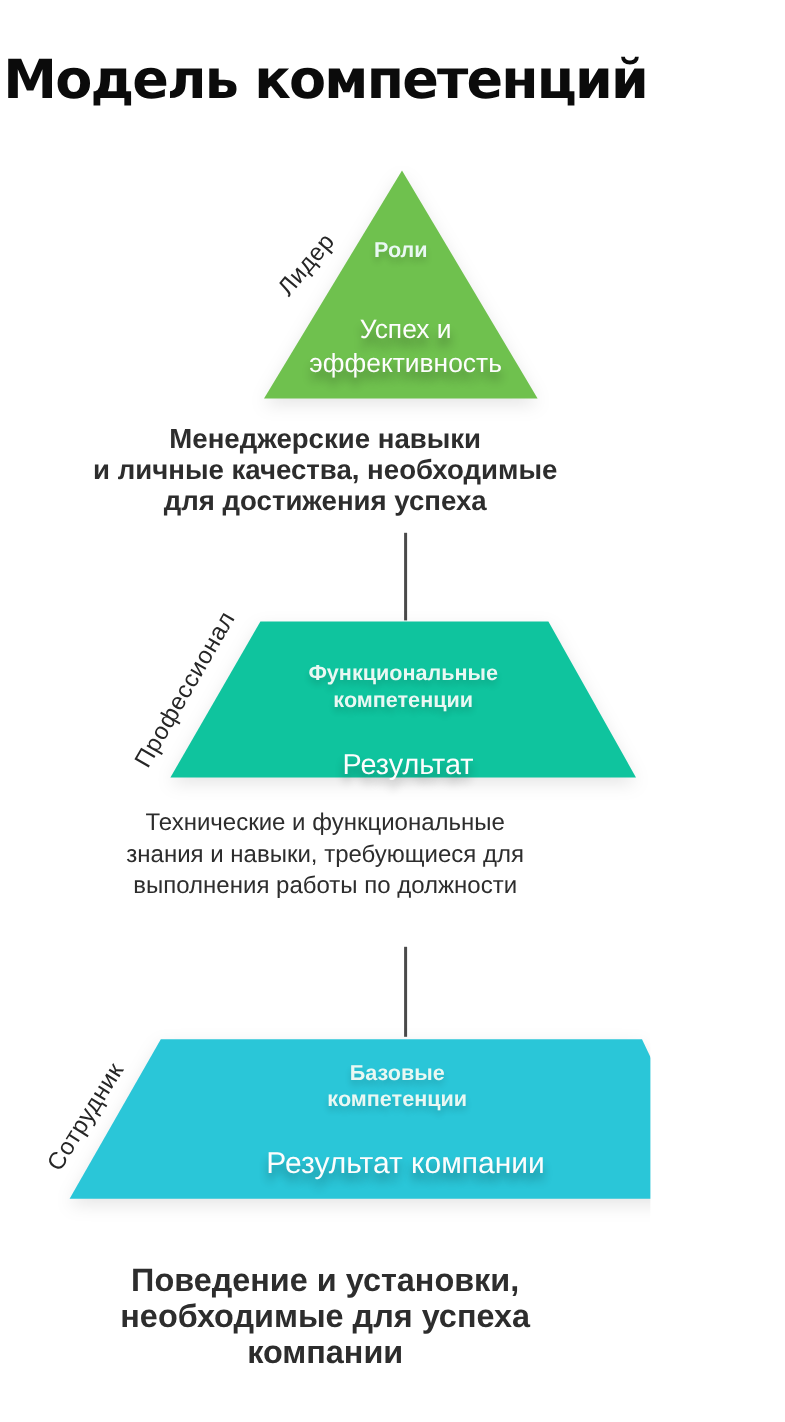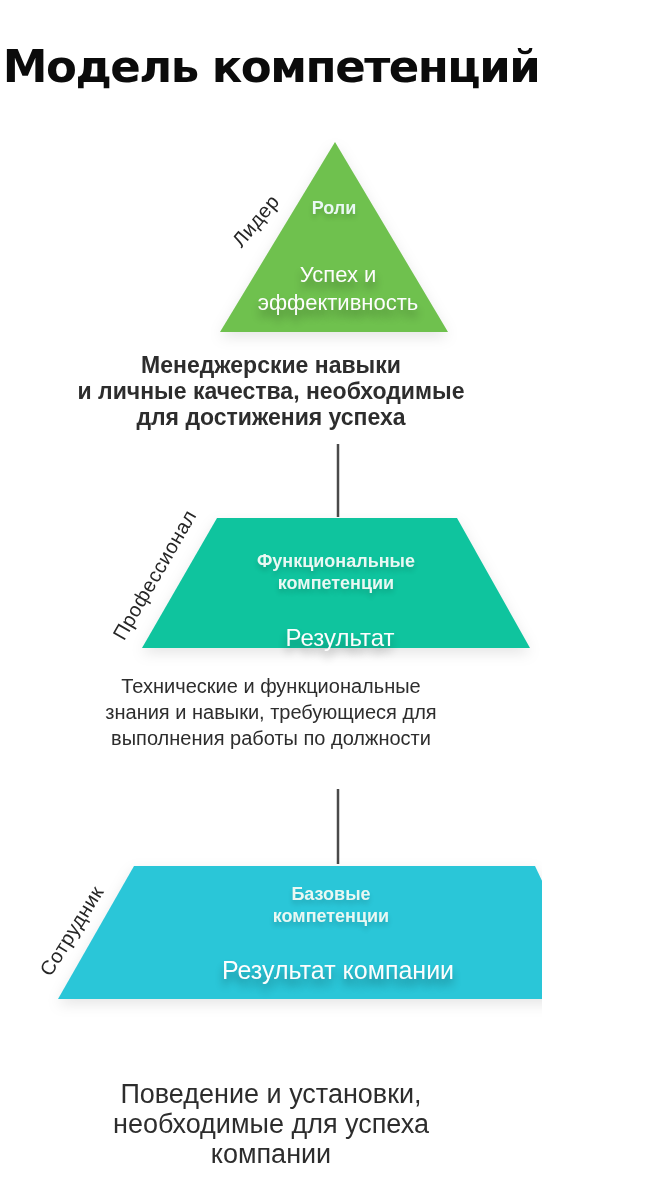--- a/index.html
+++ b/index.html
@@ -61,21 +61,21 @@
   .description {
     position: absolute;
     left: 0;
     width: 100%;
     text-align: center;
     color: #2d2d2d;
     white-space: pre-line;
   }
   .desc-1 { top: 352px; font-size: 23px; line-height: 26px; font-weight: bold; }
   .desc-2 { top: 673px; font-size: 20px; line-height: 26px; }
-  .desc-3 { top: 1079px; font-size: 27px; line-height: 30px; }
+  .desc-3 { top: 1052px; font-size: 27px; line-height: 30px; font-weight: bold; }
 </style>
 </head>
 <body>
 
 <div class="canvas">
 
   <h1 class="title">Модель компетенций</h1>
 
   <svg class="shapes" width="654" height="1185" viewBox="0 0 654 1185">
     <line x1="338" y1="444" x2="338" y2="517" stroke-width="2.5" stroke="#4A4A4A"></line>

